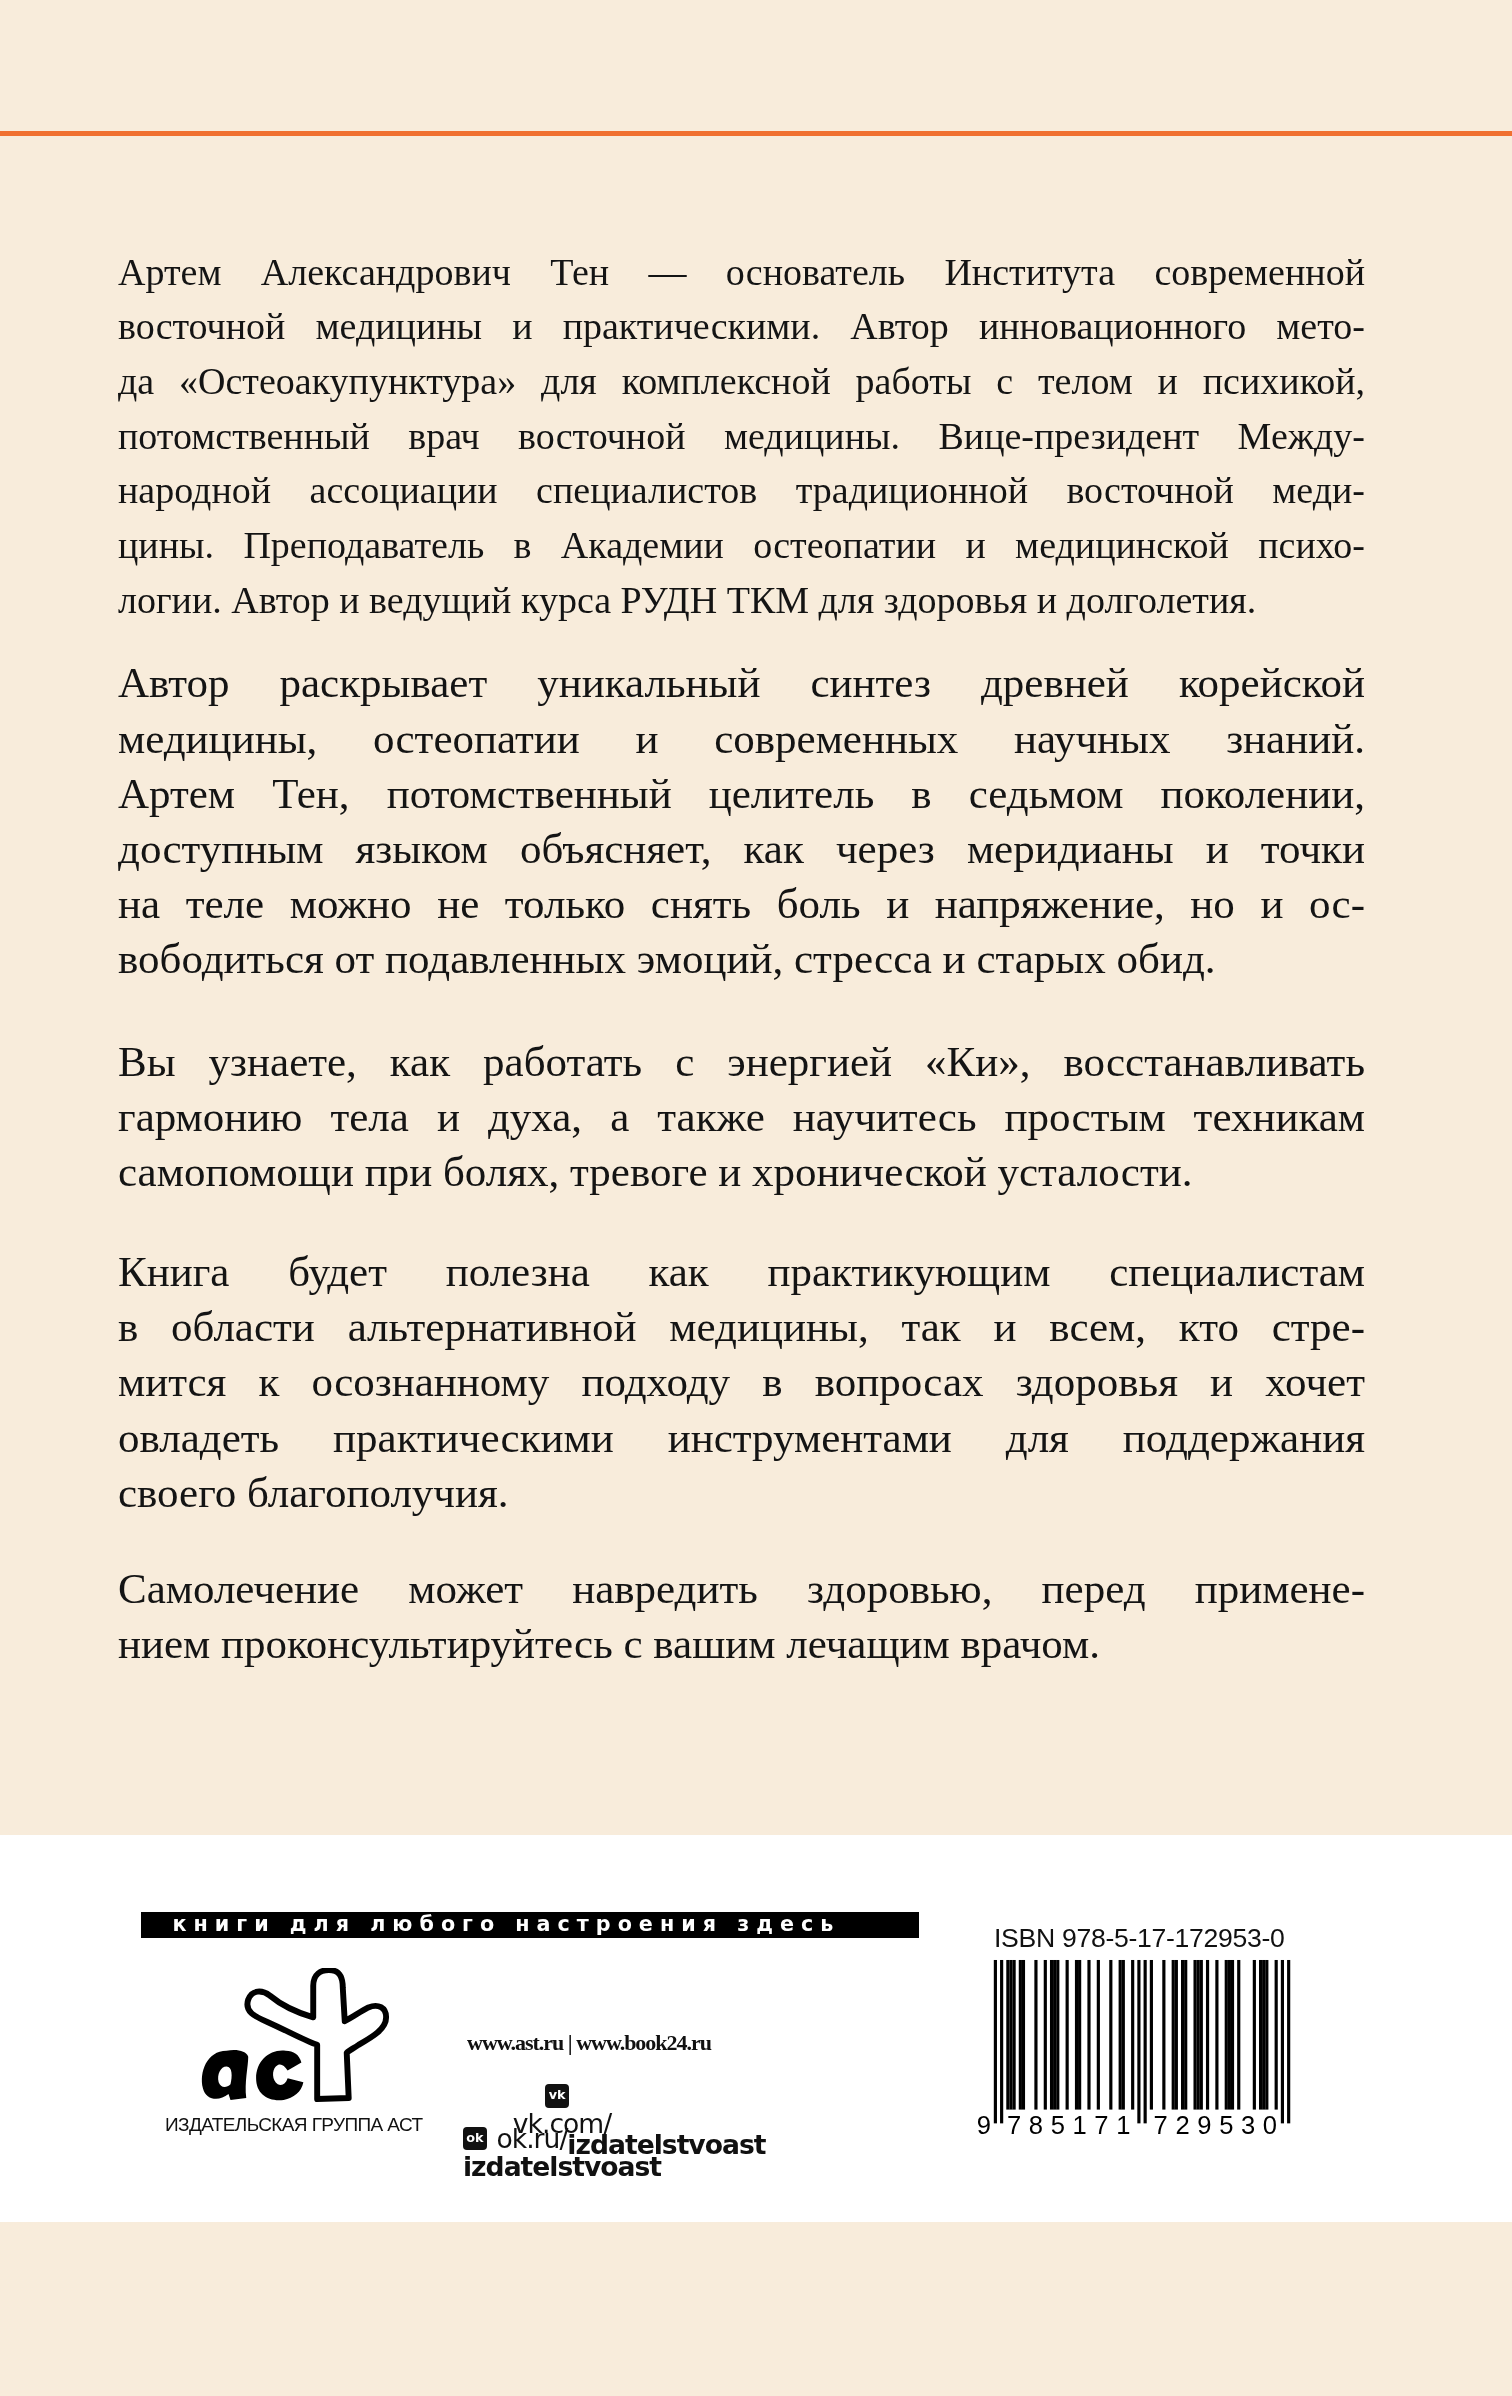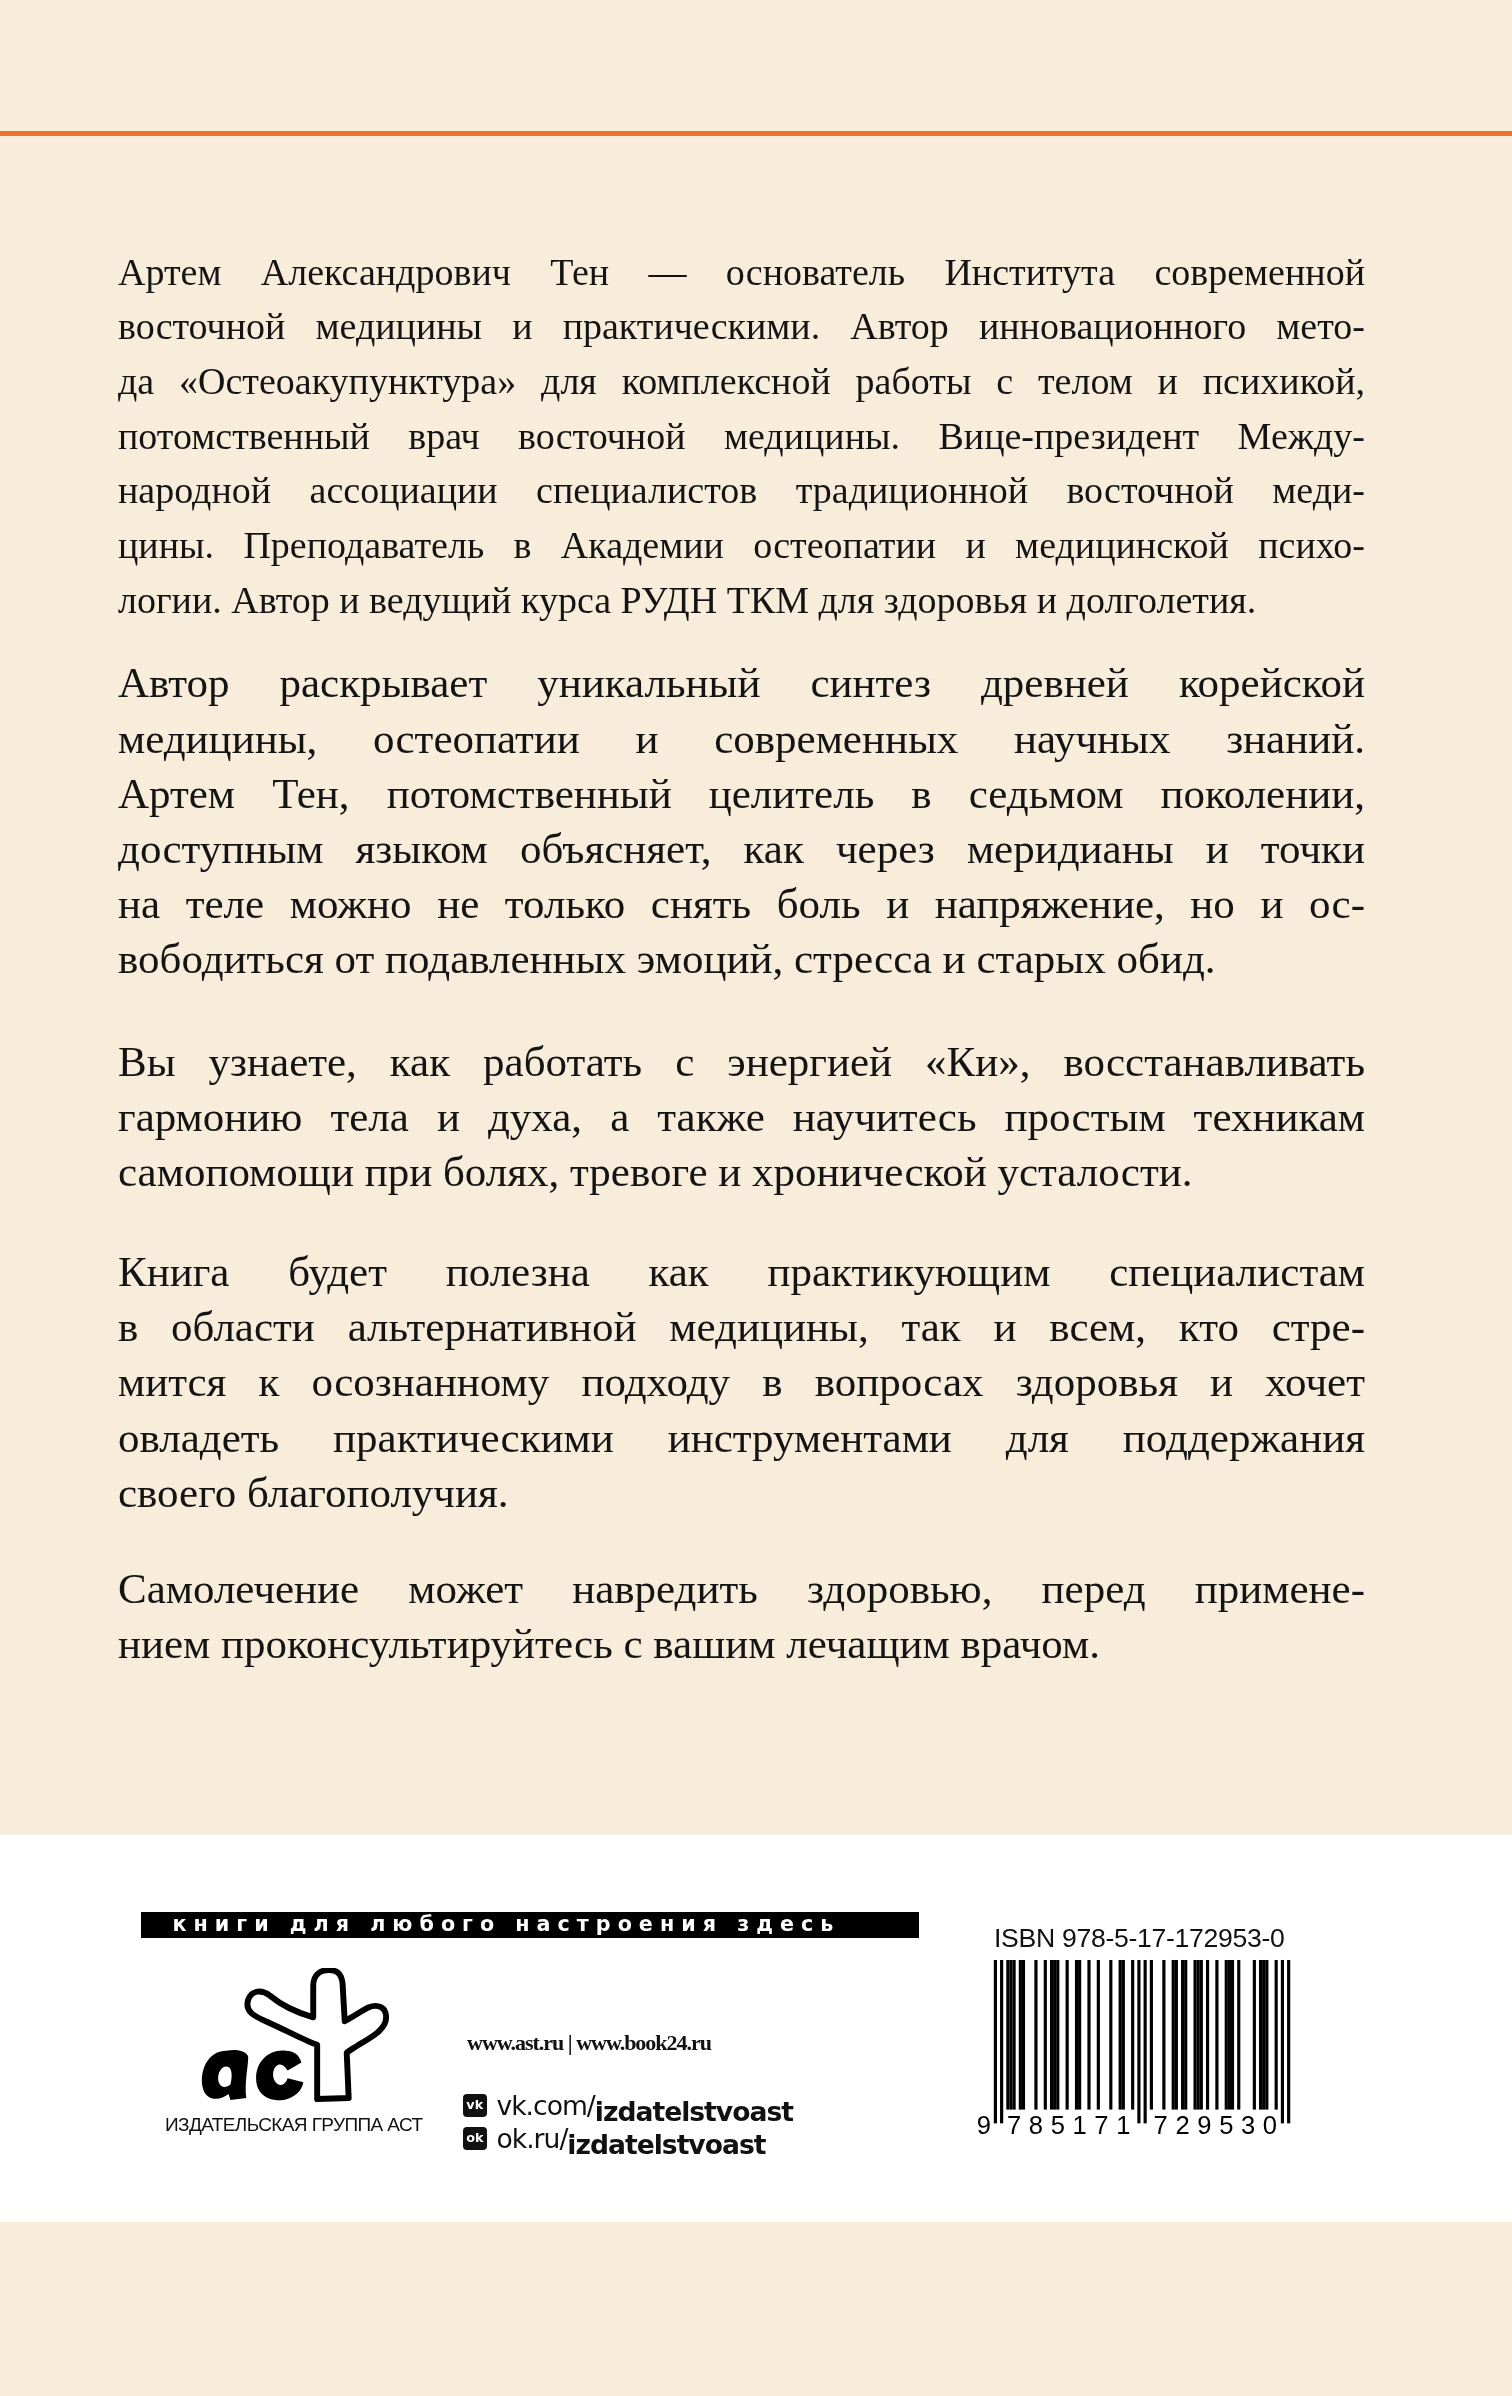--- a/index.html
+++ b/index.html
@@ -52,21 +52,21 @@
       font-family: "DejaVu Sans", sans-serif; font-size: 26.6px; color: #111;
       letter-spacing: -1px; white-space: nowrap;
     }
     .social .ico {
       width: 23.6px; height: 23.6px; background: #111; border-radius: 3.9px;
       color: #fff; display: inline-flex; align-items: center; justify-content: center;
       margin-right: 9.9px; font-size: 12.8px; font-weight: bold; letter-spacing: 0;
       line-height: 1;
     }
     .social b { font-weight: bold; margin-top: 12px; }
-    .social.vk { top: 2084px; }
+    .social.vk { top: 2084px; flex-direction: column; }
     .social.ok { top: 2117px; }
 
     .isbn-label {
       position: absolute; left: 994px; top: 1923px;
       font-family: "Liberation Sans", sans-serif; font-size: 26.6px; color: #111;
       white-space: nowrap; letter-spacing: -0.3px;
     }
     .barcode { position: absolute; left: 970px; top: 1959px; width: 335px; height: 187px; }
   </style>
 </head>

